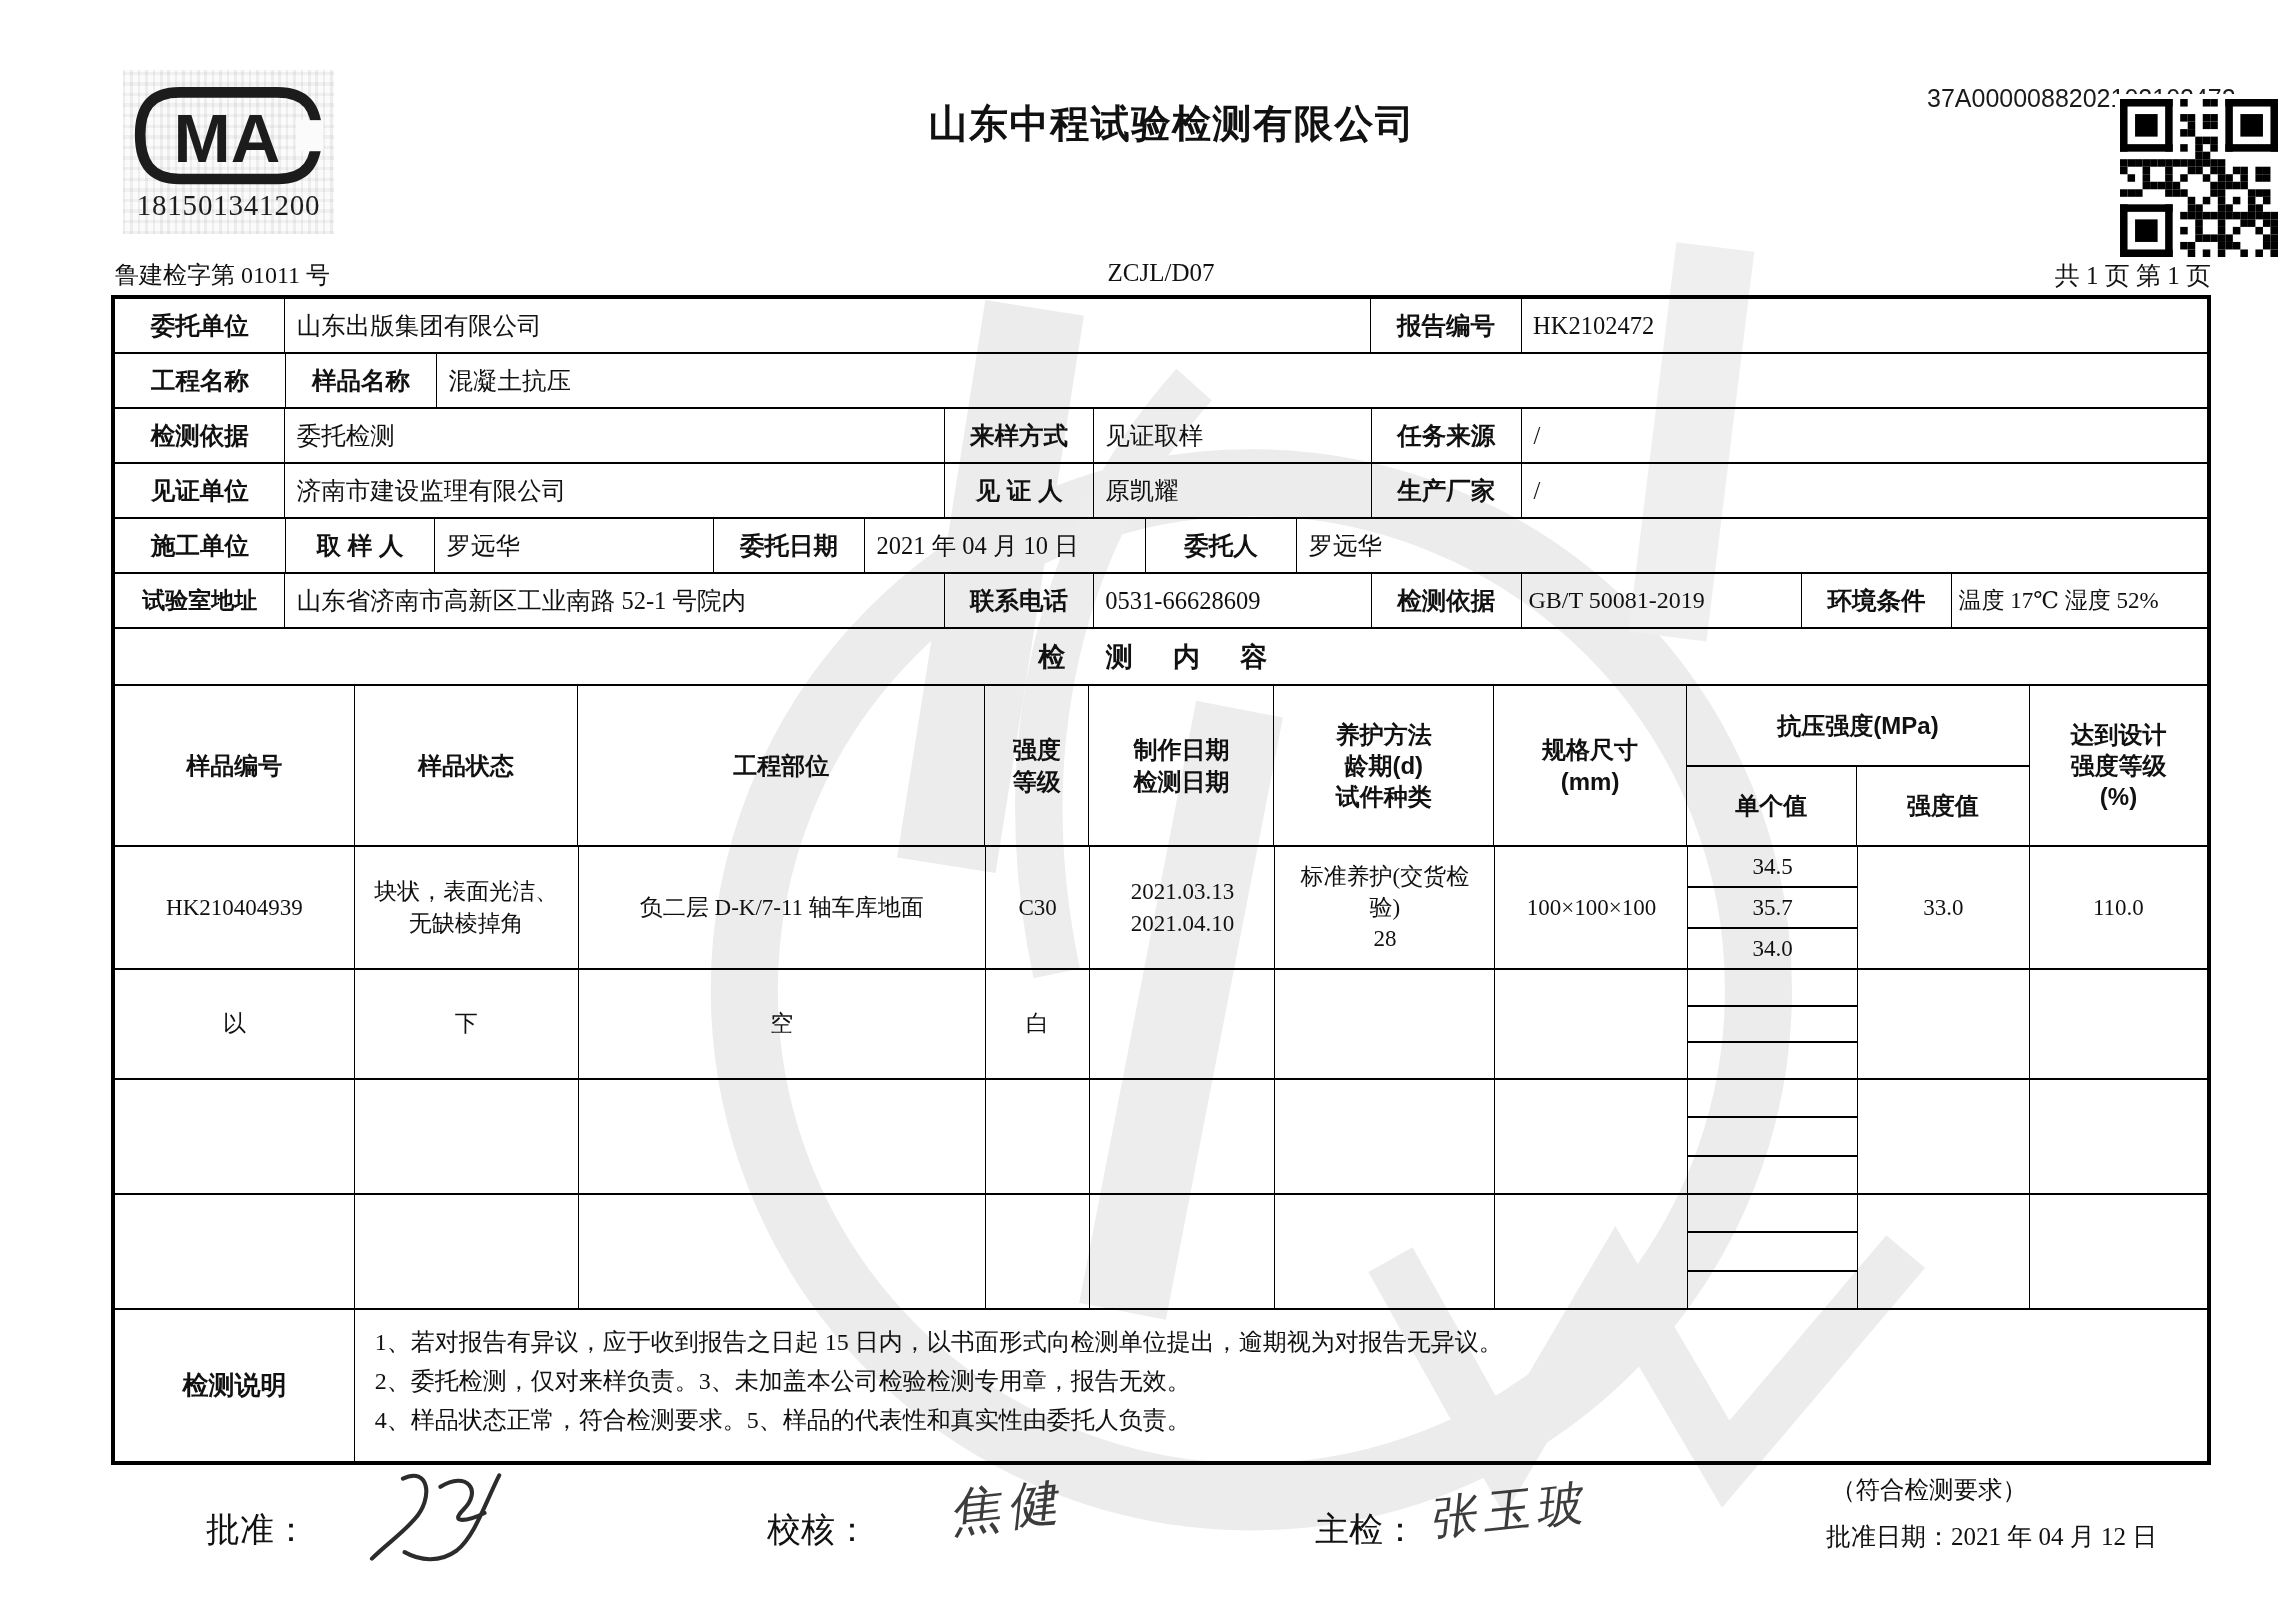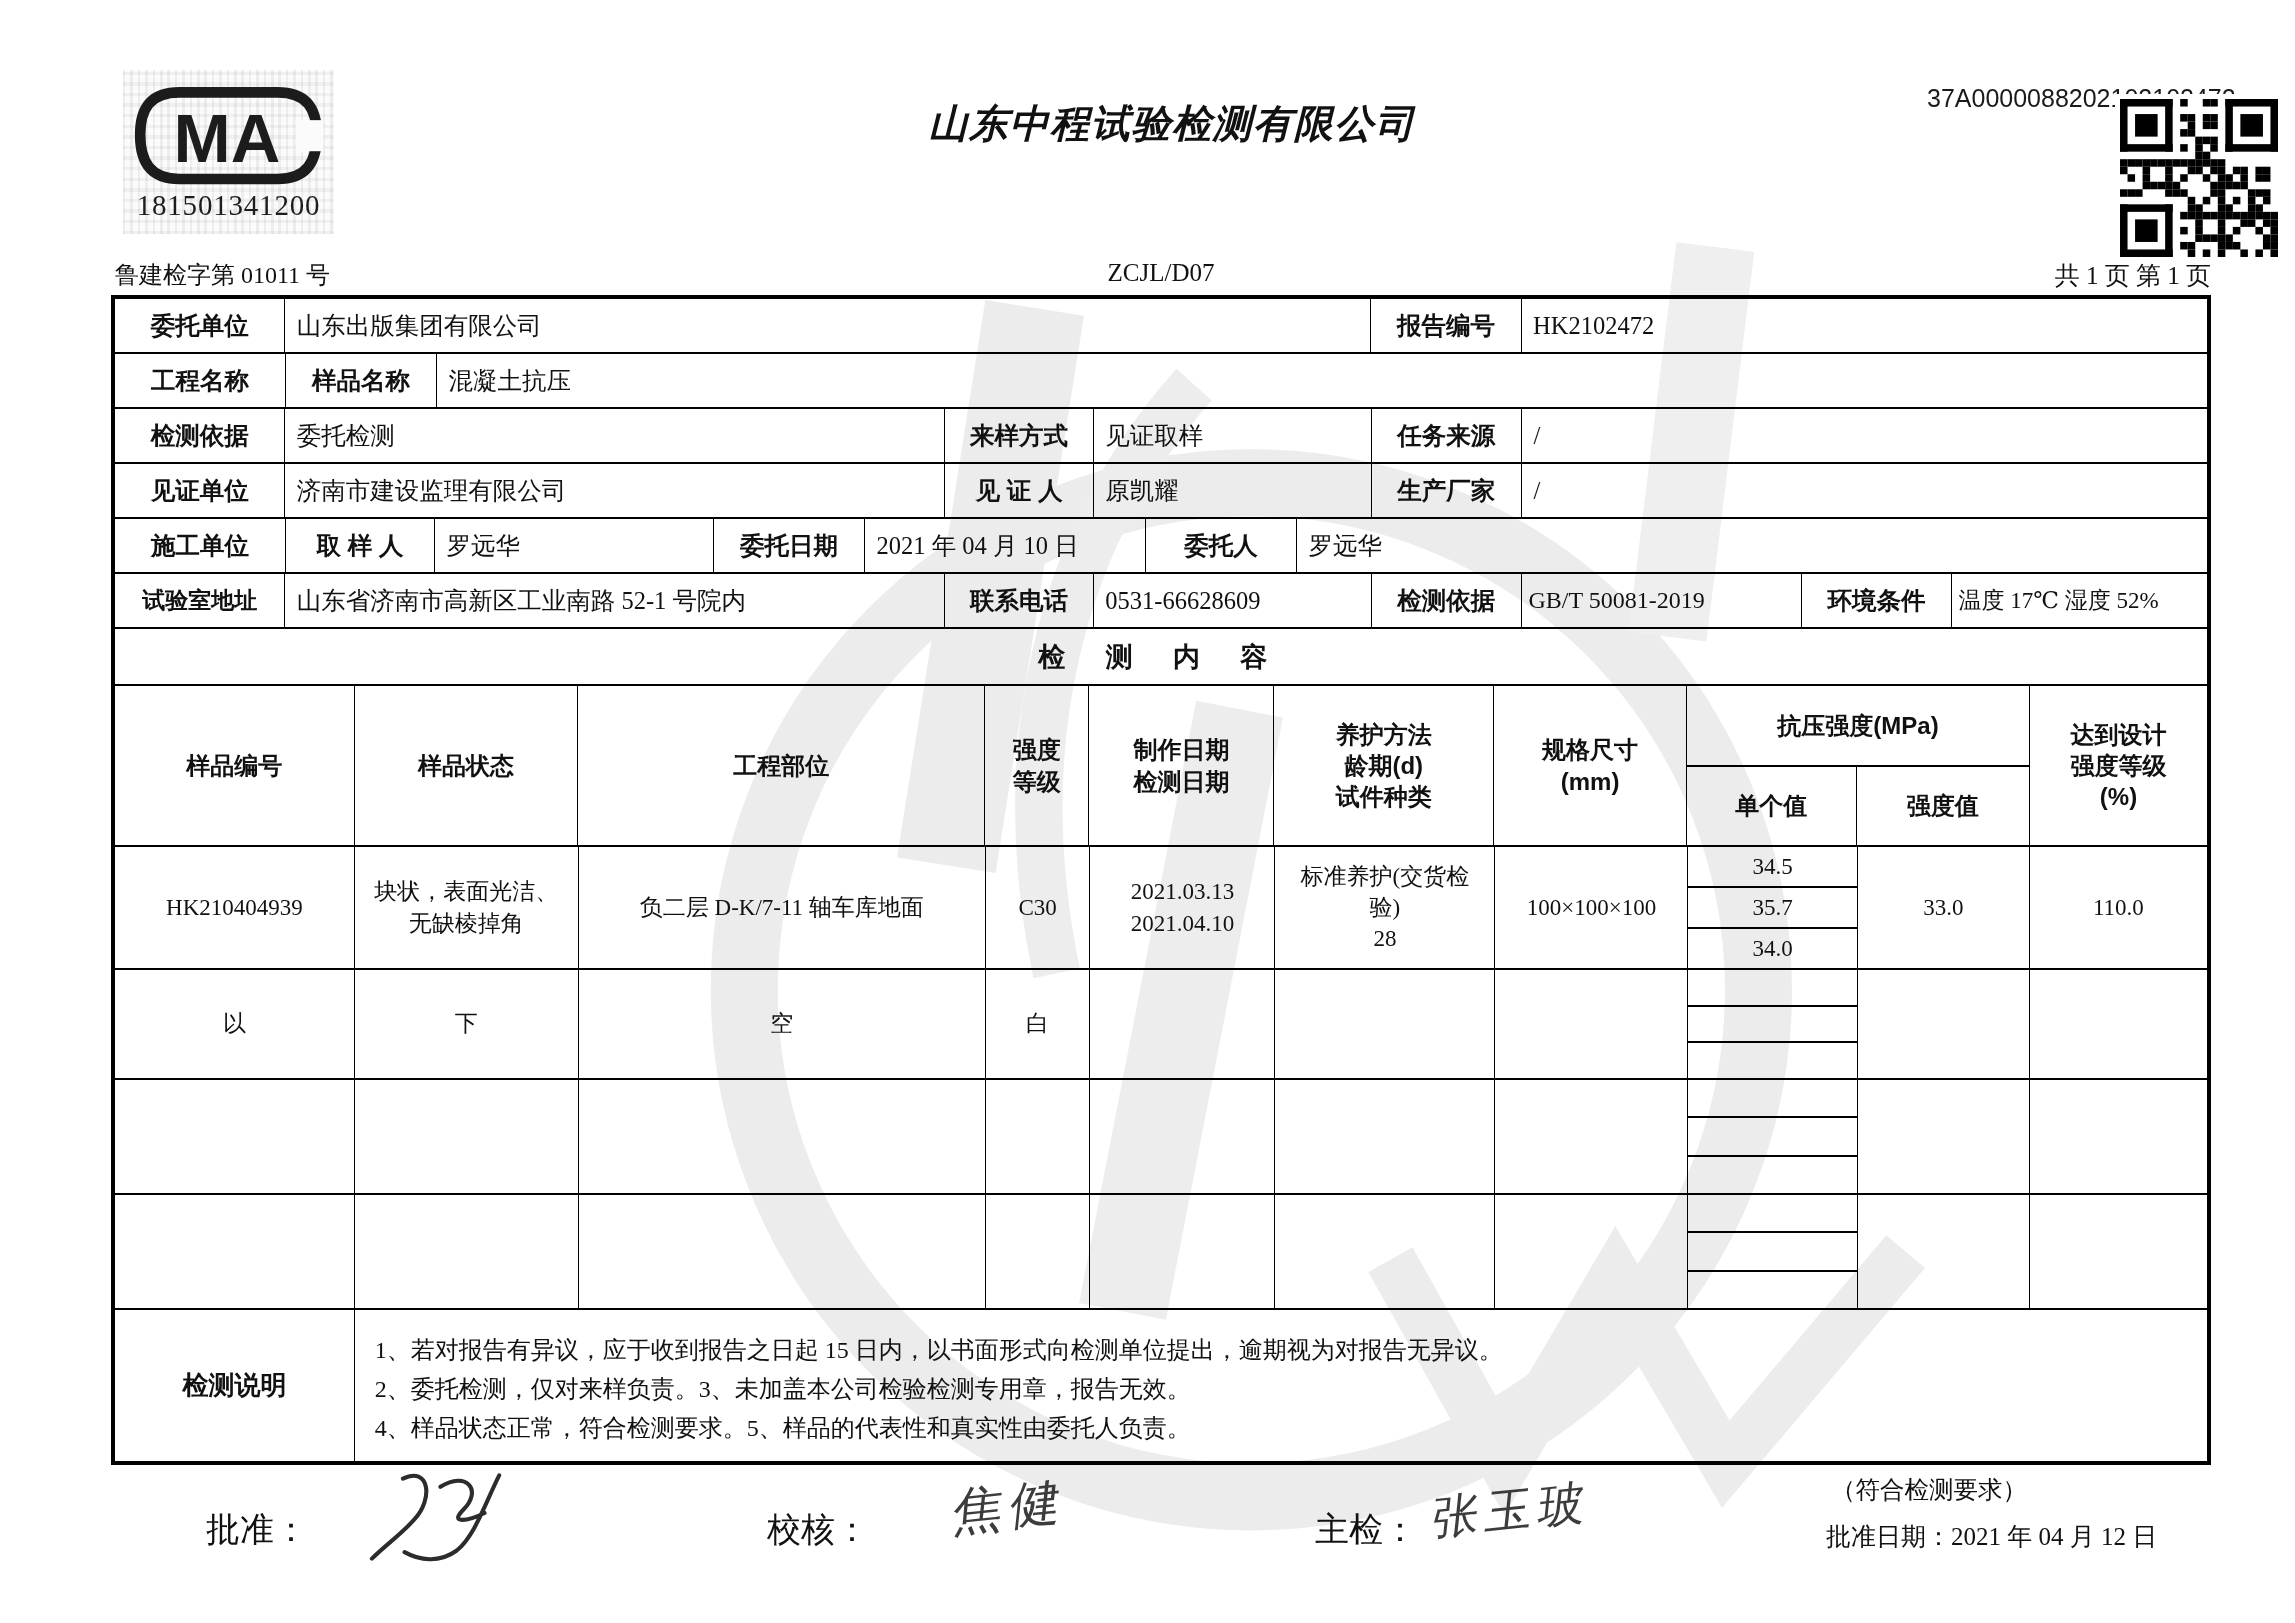--- a/index.html
+++ b/index.html
@@ -15,21 +15,21 @@
   .cma-box{
     position:absolute; left:123px; top:70px; width:211px; height:164px;
     display:flex; flex-direction:column; align-items:center; justify-content:center;
     background-color:#fbfbfb;
     background-image:repeating-linear-gradient(90deg, rgba(0,0,0,.055) 0 2.5px, transparent 2.5px 7.4px),
                      repeating-linear-gradient(0deg, rgba(0,0,0,.045) 0 3.3px, transparent 3.3px 10.6px);
   }
   .cma-number{ font-size:29px; letter-spacing:0.8px; color:#1d1d1d; line-height:1; margin-top:1.6px; }
   .titles{ position:absolute; left:714px; top:100px; width:916px; text-align:center;
            font-family:"Liberation Sans","DejaVu Sans",sans-serif; font-weight:bold; }
-  .title-company{ font-size:39px; line-height:1.25; letter-spacing:1.6px;font-style:italic; }
+  .title-company{ font-size:39px; line-height:1.25; letter-spacing:1.6px; }
   .title-report{ font-size:47px; line-height:1.25; letter-spacing:2.5px; }
   .serial{ position:absolute; left:1927px; top:84px; font-family:"Liberation Sans","DejaVu Sans",sans-serif;
            font-size:25px; color:#1a1a1a; }
   .qr{ position:absolute; left:2115px; top:94px; background:#fff; }
 
   .subhead-left  { position:absolute; left:115px;  top:259px; font-size:24px; }
   .subhead-center{ position:absolute; left:111px;  top:259px; width:2100px; text-align:center; font-size:25px; }
   .subhead-right { position:absolute; left:111px;  top:259px; width:2100px; text-align:right;  font-size:25px; }
 
   
@@ -49,21 +49,21 @@
   .dh{ font-family:"Liberation Sans","DejaVu Sans",sans-serif; font-weight:bold; font-size:24px; line-height:1.3; }
   .grp{ flex-direction:column; align-items:stretch; padding:0; }
   .grp-top{ height:81px; display:flex; align-items:center; justify-content:center; border-bottom:2.5px solid #000; }
   .grp-bot{ display:flex; height:78px; }
   .grp-bot .half{ display:flex; align-items:center; justify-content:center; }
   .subcol{ flex-direction:column; align-items:stretch; padding:0; }
   .subcol .sub{ flex:1; display:flex; align-items:center; justify-content:center; border-bottom:2.5px solid #000; font-size:23px; }
   .subcol .sub:last-child{ border-bottom:none; }
   .notes-row{ height:151px; }
   .notes-body{ flex-direction:column; align-items:flex-start; justify-content:flex-start;
-               padding:13px 16.4px 0 19.6px; font-size:24px; line-height:1.62; text-align:left;margin-top:8px; }
+               padding:13px 16.4px 0 19.6px; font-size:24px; line-height:1.62; text-align:left; }
 
   
   .foot-label{ position:absolute; font-size:34px; }
   .sig-text{ position:absolute; font-size:51px; color:#222; transform:rotate(-6deg) skewX(-12deg);
              font-family:"DejaVu Serif",serif; opacity:.88; letter-spacing:6.5px; }
   .seal-note{ position:absolute; left:1831px; top:1473px; font-size:24.5px; }
   .approve-date{ position:absolute; left:1826px; top:1520px; font-size:25px; }
 </style>
 </head>
 <body>

